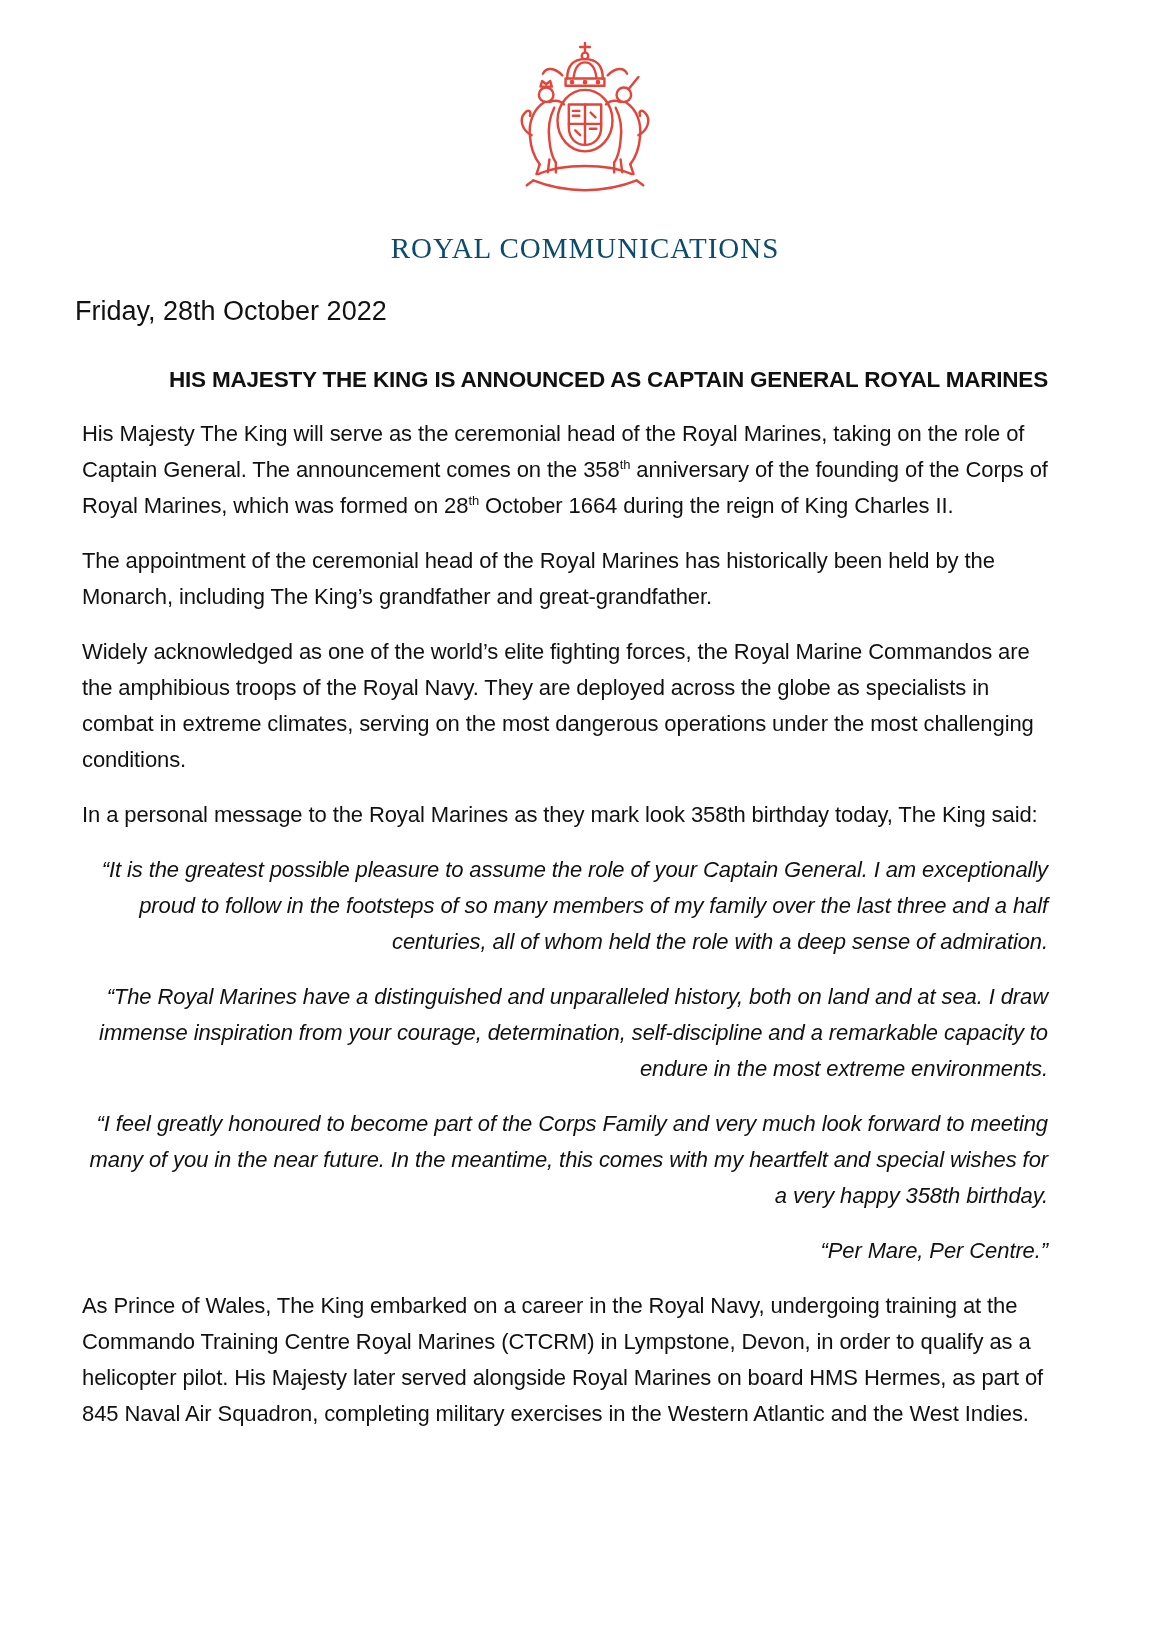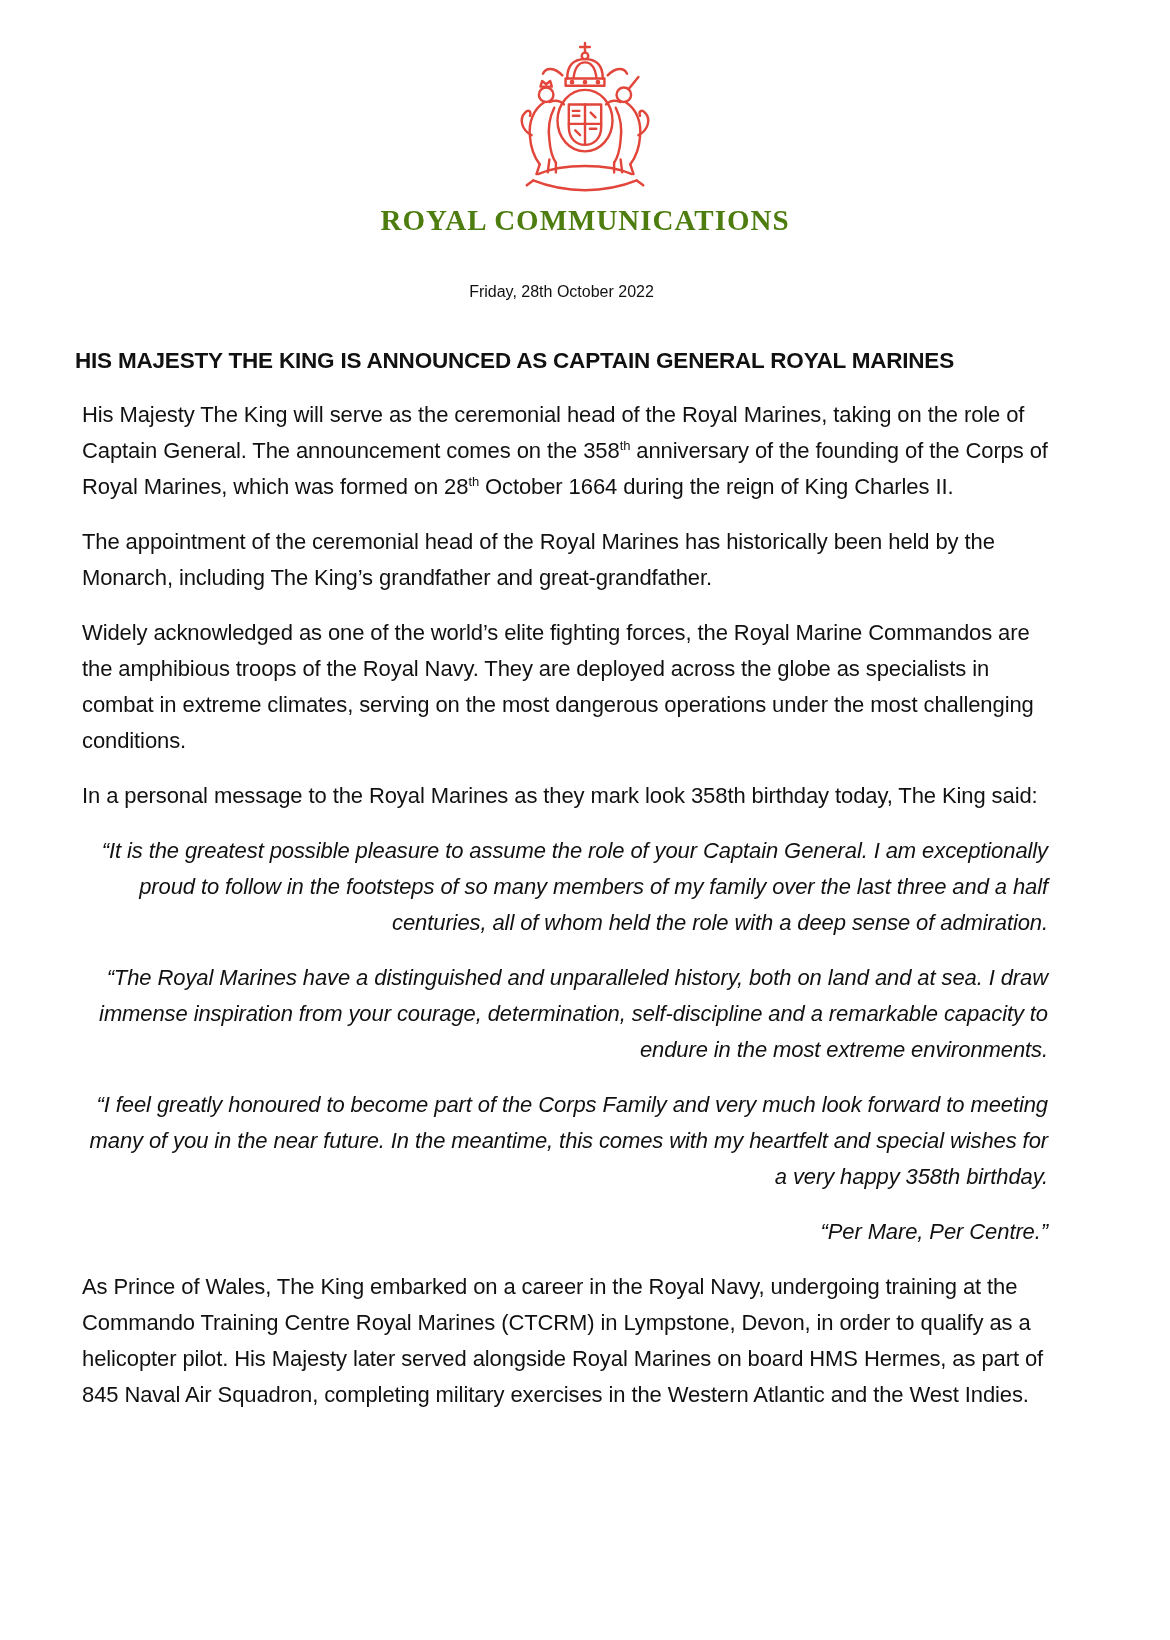--- a/index.html
+++ b/index.html
@@ -19,40 +19,41 @@
   .header {
     text-align: center;
     padding-top: 38px;
   }
   .crest {
     width: 178px;
     height: 162px;
     display: inline-block;
   }
   .brand {
+    margin-top: 28px;
     font-family: "Liberation Serif", serif;
-    font-weight: 700;
+    font-weight: 400;
     font-size: 29px;
     line-height: 32px;
     letter-spacing: 1px;
-    color: #4d7c0f;
+    color: #0c4a6e;
   }
   .content {
     width: 973px;
     margin-left: 75px;
   }
   .date {
-    margin-top: 41px;
-    text-align: center;
-    font-size: 16px;
+    margin-top: 32px;
+    text-align: left;
+    font-size: 27px;
     line-height: 30px;
   }
   h1.headline {
     margin: 36px 0 12px 0;
-    text-align: left;
+    text-align: right;
     font-size: 22.5px;
     font-weight: bold;
     line-height: 35px;
     letter-spacing: -0.2px;
   }
   h1.headline .hline { display: block; }
   p.para {
     margin: 19px 0 0 7px;
     font-size: 22px;
     line-height: 36px;

